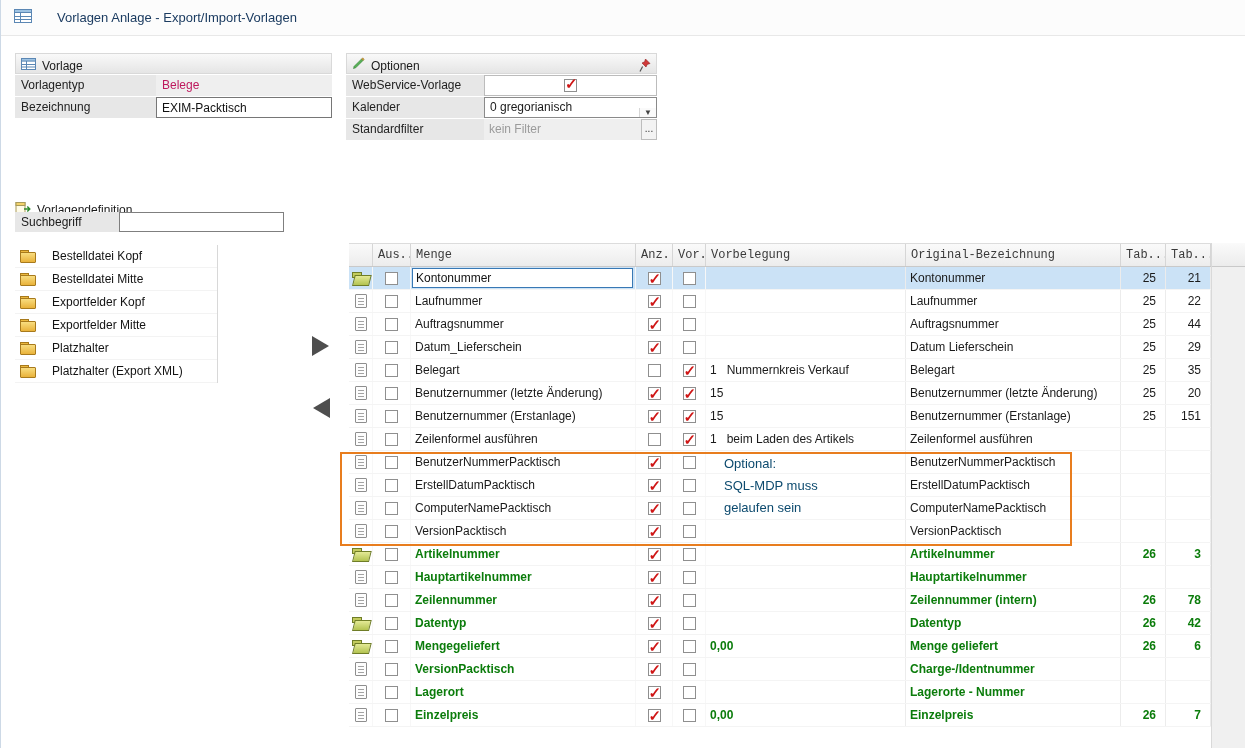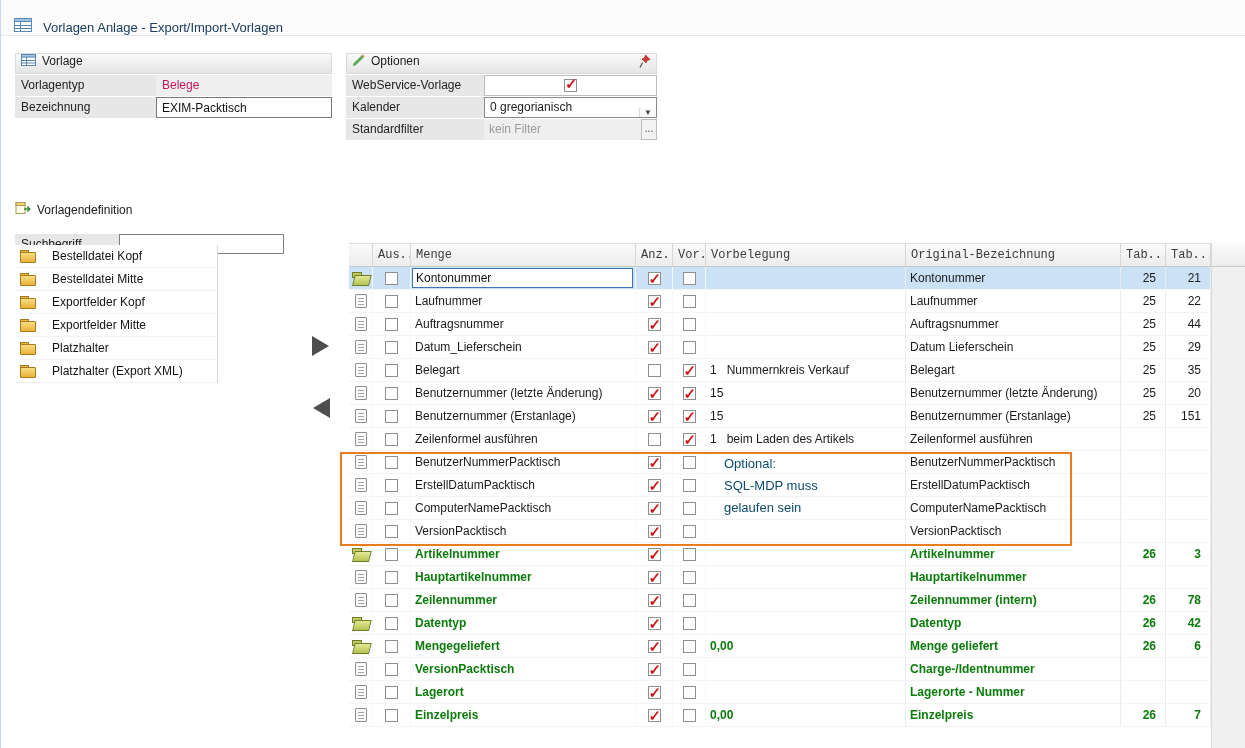--- a/index.html
+++ b/index.html
@@ -6,47 +6,47 @@
   html, body { margin: 0; padding: 0; }
   body {
     width: 1245px; height: 748px; position: relative; overflow: hidden;
     background: #fff; color: #1a1a1a;
     font-family: "Liberation Sans", sans-serif; font-size: 12px;
     border-left: 1px solid #cdd9e6;
   }
   
   .titlebar { position: absolute; top: 0; left: 0; right: 0; height: 36px;
     background: #fcfcfc; border-bottom: 1px solid #e8e8e8;
-    display: flex; align-items: flex-end; gap: 11px; padding-left: 13px; }
+    display: flex; align-items: center; gap: 25px; padding-left: 13px; }
   .title-text { color: #1c3c61; font-size: 13px; }
 
   
   .panel { position: absolute; }
   .panel-header { height: 21px; background: linear-gradient(#f9f9f9,#e5e5e5);
-    border: 1px solid #d9d9d9; display: flex; align-items: flex-start; gap: 6px; padding: 0 5px; }
+    border: 1px solid #d9d9d9; display: flex; align-items: flex-end; gap: 6px; padding: 0 5px; }
   .form-row { display: flex; height: 21px; margin-top: 1px; }
   .flabel { background: #e7e7e7; line-height: 21px; padding: 0 6px; color: #222; flex: none; }
   .w141 { width: 141px; } .w138 { width: 138px; }
   .fvalue { flex: 1; line-height: 21px; padding: 0 6px; }
   .fvalue.disabled { background: #efefef; color: #be185d; }
   .fedit { flex: 1; border: 1px solid #767676; font: inherit; padding: 0 5px; background: #fff; color: #111; }
   .ws-field { flex: 1; border: 1px solid #bcbcbc; background: #fff;
     display: flex; align-items: center; justify-content: center; }
   .dropdown { flex: 1; border: 1px solid #8a8a8a; background: #fff; display: flex; align-items: flex-end; }
   .dd-text { flex: 1; line-height: 19px; padding: 0 5px; }
   .dd-btn { width: 17px; border-left: 1px solid #d6d6d6; display: flex; align-items: center;
     justify-content: center; color: #444; font-size: 8px; background: #fafafa; }
   .filter-field { flex: 1; background: #efefef; color: #9b9b9b; line-height: 21px; padding: 0 5px; }
   .ellipsis-btn { width: 16px; background: #f3f3f3; border: 1px solid #bdbdbd;
     font-size: 10px; text-align: center; color: #333; line-height: 17px; }
   .pin-wrap { margin-left: auto; display: flex; align-items: center; }
 
   
   .def-header { position: absolute; left: 14px; top: 201px; display: flex; align-items: center; gap: 6px; }
-  .such-row { position: absolute; left: 14px; top: 234px; width: 231px; display: flex; height: 20px; }
+  .such-row { position: absolute; left: 14px; top: 212px; width: 231px; display: flex; height: 20px; }
   .such-label { width: 104px; background: #e7e7e7; line-height: 20px; padding: 0 6px; flex: none; }
   .such-input { flex: 1; border: 1px solid #7f7f7f; font: inherit; padding: 0 4px; }
 
   
   .cat-list { position: absolute; left: 14px; top: 245px; width: 203px;
     border-right: 1px solid #d8d8d8; background: #fff; }
   .cat-item { height: 23px; display: flex; align-items: center; gap: 16px; padding-left: 5px;
     border-bottom: 1px solid #f3f3f3; cursor: default; }
   .cat-label { white-space: nowrap; color: #131313; }
 

